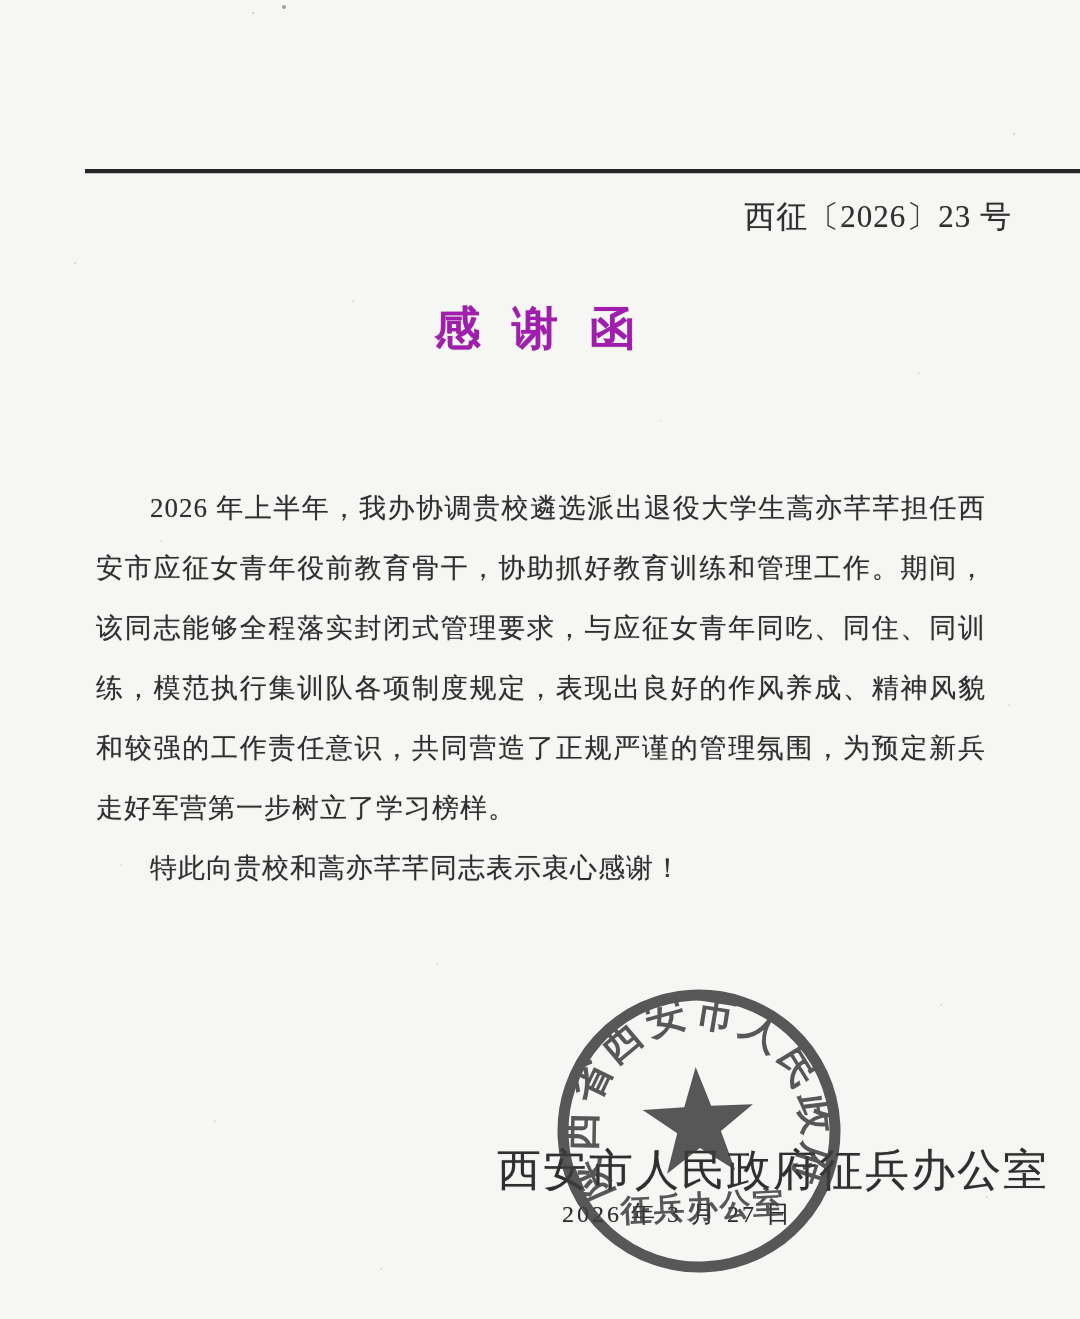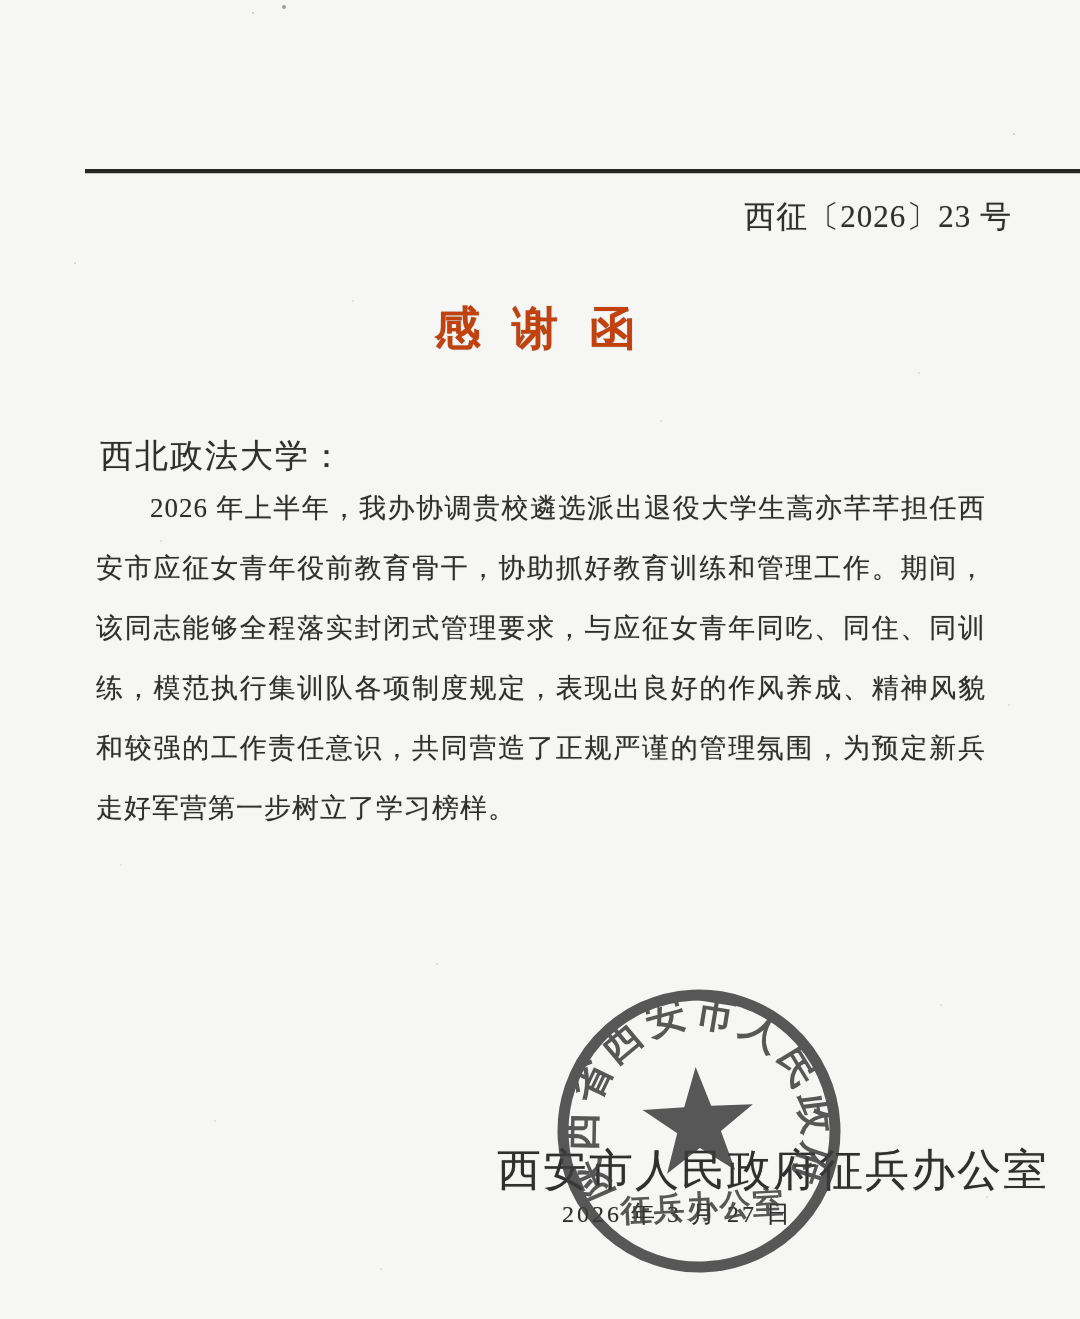--- a/index.html
+++ b/index.html
@@ -83,21 +83,21 @@
   }
   .doc-title {
     position: absolute;
     top: 298px;
     left: 0;
     width: 100%;
     text-align: center;
     font-size: 46px;
     font-weight: bold;
     letter-spacing: 10px;
-    color: #c2410c;
+    color: #a21caf;
     text-shadow: 0 0 1px rgba(30,30,30,.5);
   }
   .salutation {
     position: absolute;
     top: 434px;
     left: 100px;
     font-size: 33px;
     letter-spacing: 2px;
     text-shadow: 0 0 1px rgba(40,40,40,.4);
   }
@@ -151,24 +151,24 @@
 
   <div class="speckles"></div>
 
 
   <div class="rule"></div>
 
   <div class="doc-number">西征〔2026〕23 号</div>
 
   <div class="doc-title">感 谢 函</div>
 
-  <div class="salutation">西北政法大学：</div>
 
   <div class="body-text">
     <p>2026 年上半年，我办协调贵校遴选派出退役大学生蒿亦芊芊担任西安市应征女青年役前教育骨干，协助抓好教育训练和管理工作。期间，该同志能够全程落实封闭式管理要求，与应征女青年同吃、同住、同训练，模范执行集训队各项制度规定，表现出良好的作风养成、精神风貌和较强的工作责任意识，共同营造了正规严谨的管理氛围，为预定新兵走好军营第一步树立了学习榜样。</p>
+    <p>特此向贵校和蒿亦芊芊同志表示衷心感谢！</p>
   </div>
 
   <svg class="seal" viewBox="0 0 292 292">
     <circle cx="146" cy="146" r="136" fill="none" stroke="var(--seal)" stroke-width="11"></circle>
     <defs>
       <path id="sealArc" d="M 60 206 A 105 105 0 1 1 232 206" fill="none"></path>
     </defs>
     <text font-size="40" font-weight="bold" letter-spacing="5" font-family="Liberation Serif, serif">
       <textPath href="#sealArc" startOffset="50%" text-anchor="middle">陕西省西安市人民政府</textPath>
     </text>

